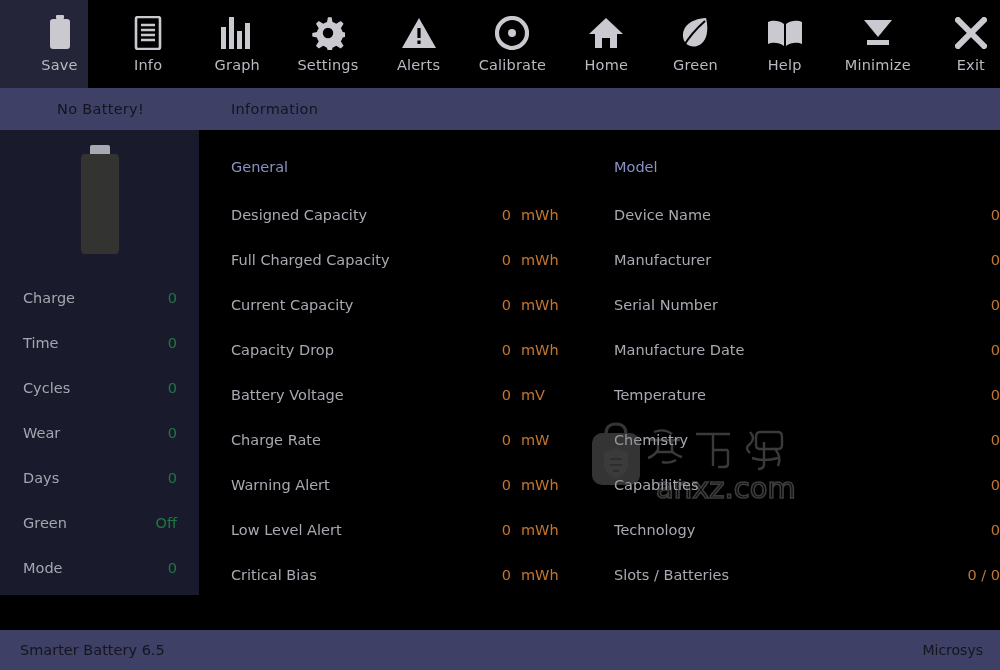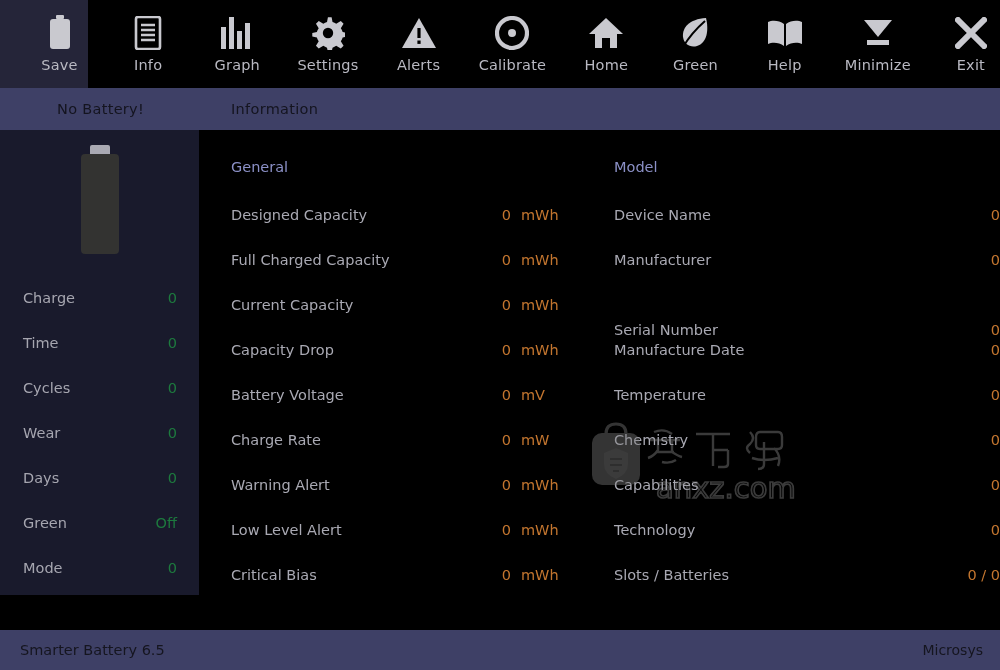--- a/index.html
+++ b/index.html
@@ -387,21 +387,21 @@
       <div class="col-title">Model</div>
       <div id="model-rows">
           <div class="data-row" style="top: 74px; left: 0px; right: 0px;">
             <div class="dr-label">Device Name</div>
             <div class="dr-val">0</div>
           </div>
           <div class="data-row" style="top: 119px; left: 0px; right: 0px;">
             <div class="dr-label">Manufacturer</div>
             <div class="dr-val">0</div>
           </div>
-          <div class="data-row" style="top: 164px; left: 0px; right: 0px; margin-top: 25px;">
+          <div class="data-row" style="top: 164px; left: 0px; right: 0px;">
             <div class="dr-label">Serial Number</div>
             <div class="dr-val">0</div>
           </div>
           <div class="data-row" style="top: 209px; left: 0px; right: 0px;">
             <div class="dr-label">Manufacture Date</div>
             <div class="dr-val">0</div>
           </div>
           <div class="data-row" style="top: 254px; left: 0px; right: 0px;">
             <div class="dr-label">Temperature</div>
             <div class="dr-val">0</div>

